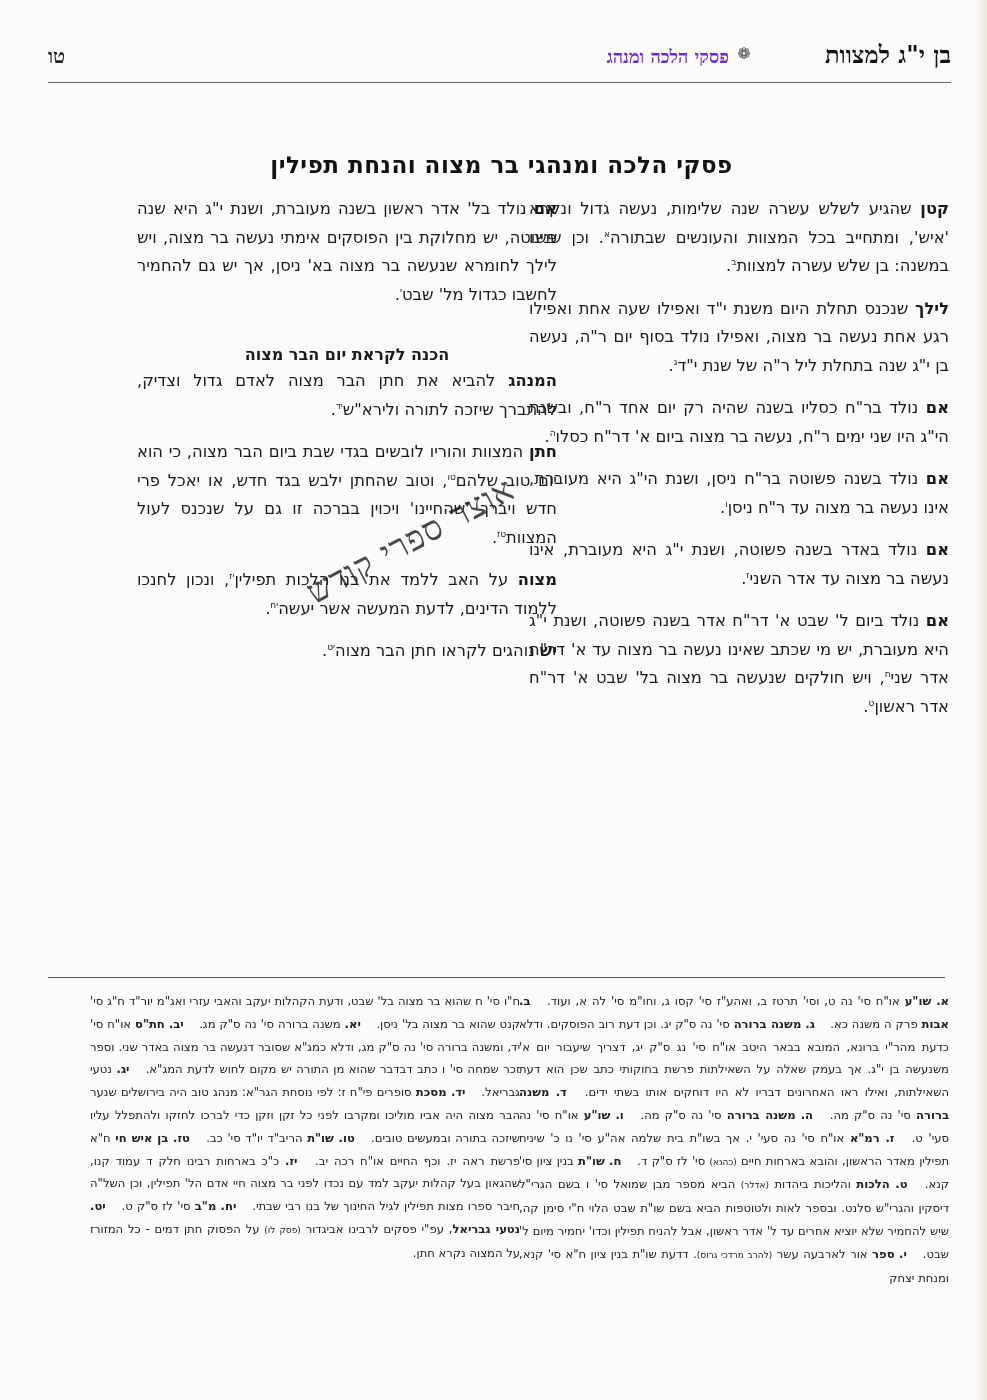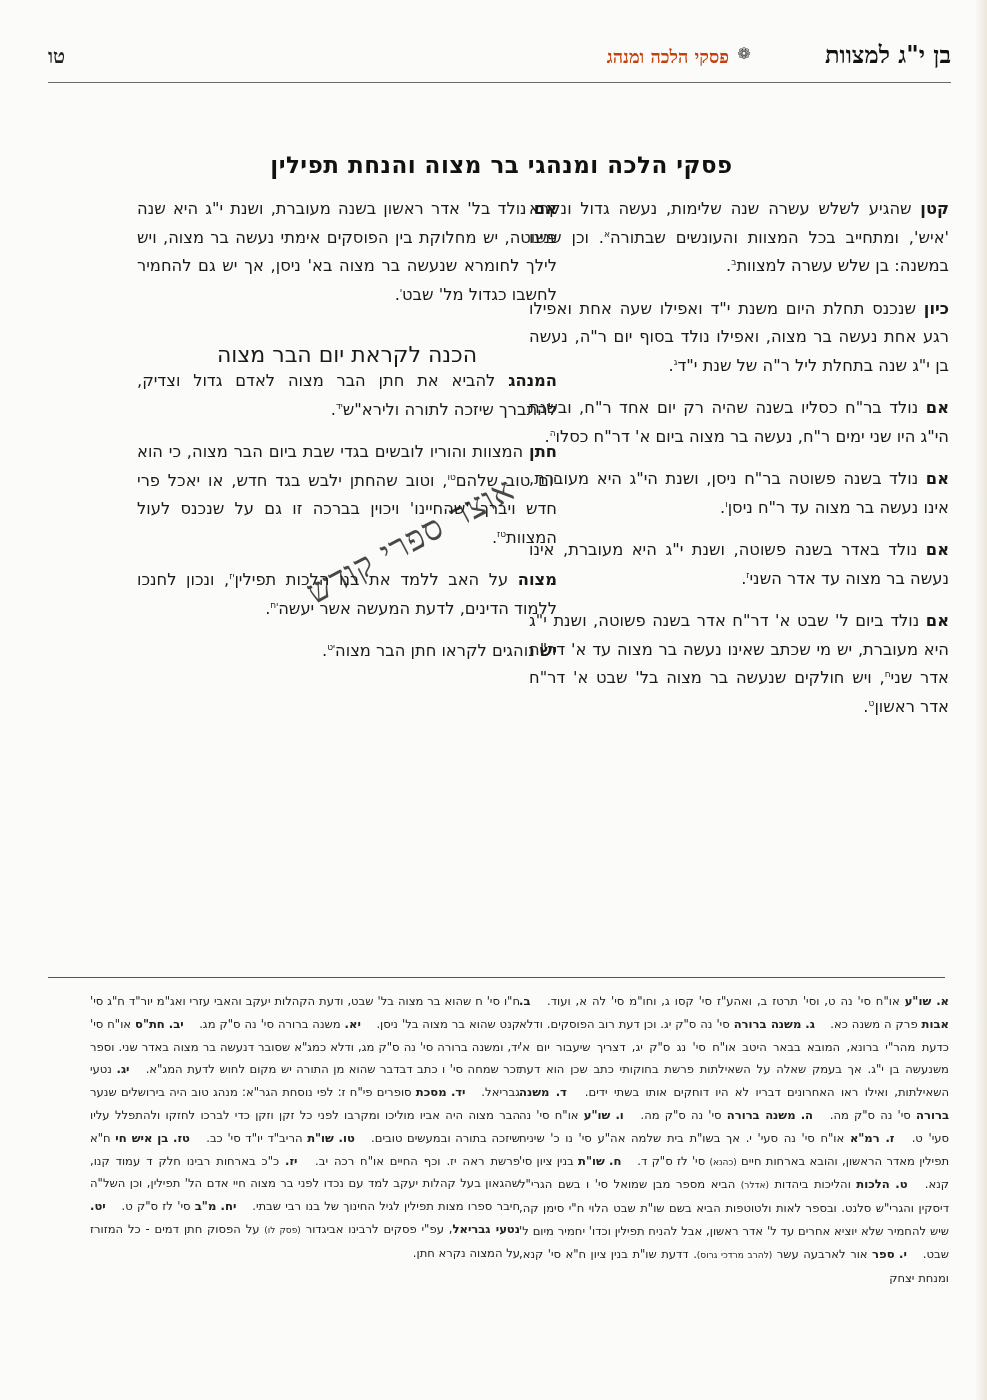--- a/index.html
+++ b/index.html
@@ -25,21 +25,21 @@
       position: absolute; right: 0; top: 2px;
       font-family: "DejaVu Serif", serif;
       font-weight: bold; font-size: 24px; color: #111;
     }
     .running-head .ornament {
       position: absolute; right: 200px; top: 6px; font-size: 16px; color: #444;
     }
     .running-head .section-title {
       position: absolute; right: 222px; top: 8px;
       font-family: "DejaVu Serif", serif;
-      font-size: 18px; font-weight: bold; color: #c2410c;
+      font-size: 18px; font-weight: bold; color: #6d28d9;
     }
     .running-head .page-num {
       position: absolute; left: 0; top: 6px;
       font-family: "DejaVu Serif", serif;
       font-size: 20px; font-weight: bold; color: #222;
     }
     .chapter-title {
       position: absolute; top: 137px; left: 0; right: 0;
       text-align: center; direction: rtl;
       font-family: "DejaVu Sans", sans-serif;
@@ -49,21 +49,21 @@
       position: absolute; top: 195px; width: 420px;
       direction: rtl; text-align: justify;
       font-size: 16.3px; line-height: 28.5px; margin-left: 47px;
     }
     .col.right { right: 38px; }
     .col.left { left: 90px; }
     .para { margin: 0 0 14px 0; text-indent: 0; }
     .para .lead { font-weight: bold; }
     .para sup { font-size: 9px; vertical-align: super; line-height: 0; }
     .subhead {
-      text-align: center; font-weight: normal; font-size: 22px;
+      text-align: center; font-weight: bold; font-size: 16px;
       margin: 34px 0 0 0; line-height: 24px;
     }
     .divider {
       position: absolute; top: 977px; left: 48px; right: 42px;
       border-top: 1.5px solid #555;
     }
     .fn-col {
       position: absolute; top: 990px; width: 430px;
       direction: rtl; text-align: justify;
       font-size: 11.6px; line-height: 22.8px; color: #222;
@@ -92,21 +92,21 @@
   <span class="book-title">בן י"ג למצוות</span>
   <span class="ornament">❁</span>
   <span class="section-title">פסקי הלכה ומנהג</span>
   <span class="page-num">טו</span>
 </header>
 
 <h1 class="chapter-title">פסקי הלכה ומנהגי בר מצוה והנחת תפילין</h1>
 
 <section class="col right" id="right-col">
     <p class="para"><span class="lead">קטן</span><span> שהגיע לשלש עשרה שנה שלימות, נעשה גדול ונקרא 'איש', ומתחייב בכל המצוות והעונשים שבתורה</span><sup>א</sup><span>. וכן שנינו במשנה: בן שלש עשרה למצוות</span><sup>ב</sup><span>.</span></p>
-    <p class="para"><span class="lead">כיון</span><span> שנכנס תחלת היום משנת י"ד ואפילו שעה אחת ואפילו רגע אחת נעשה בר מצוה, ואפילו נולד בסוף יום ר"ה, נעשה בן י"ג שנה בתחלת ליל ר"ה של שנת י"ד</span><sup>ג</sup><span>.</span></p>
+    <p class="para"><span class="lead">לילך</span><span> שנכנס תחלת היום משנת י"ד ואפילו שעה אחת ואפילו רגע אחת נעשה בר מצוה, ואפילו נולד בסוף יום ר"ה, נעשה בן י"ג שנה בתחלת ליל ר"ה של שנת י"ד</span><sup>ג</sup><span>.</span></p>
     <p class="para"><span class="lead">אם</span><span> נולד בר"ח כסליו בשנה שהיה רק יום אחד ר"ח, ובשנת הי"ג היו שני ימים ר"ח, נעשה בר מצוה ביום א' דר"ח כסלו</span><sup>ה</sup><span>.</span></p>
     <p class="para"><span class="lead">אם</span><span> נולד בשנה פשוטה בר"ח ניסן, ושנת הי"ג היא מעוברת, אינו נעשה בר מצוה עד ר"ח ניסן</span><sup>ו</sup><span>.</span></p>
     <p class="para"><span class="lead">אם</span><span> נולד באדר בשנה פשוטה, ושנת י"ג היא מעוברת, אינו נעשה בר מצוה עד אדר השני</span><sup>ז</sup><span>.</span></p>
     <p class="para"><span class="lead">אם</span><span> נולד ביום ל' שבט א' דר"ח אדר בשנה פשוטה, ושנת י"ג היא מעוברת, יש מי שכתב שאינו נעשה בר מצוה עד א' דר"ח אדר שני</span><sup>ח</sup><span>, ויש חולקים שנעשה בר מצוה בל' שבט א' דר"ח אדר ראשון</span><sup>ט</sup><span>.</span></p>
   </section>
 
 <section class="col left" id="left-col">
   <div id="left-before">
       <p class="para"><span class="lead">אם</span><span> נולד בל' אדר ראשון בשנה מעוברת, ושנת י"ג היא שנה פשוטה, יש מחלוקת בין הפוסקים אימתי נעשה בר מצוה, ויש לילך לחומרא שנעשה בר מצוה בא' ניסן, אך יש גם להחמיר לחשבו כגדול מל' שבט</span><sup>י</sup><span>.</span></p>
     </div>

